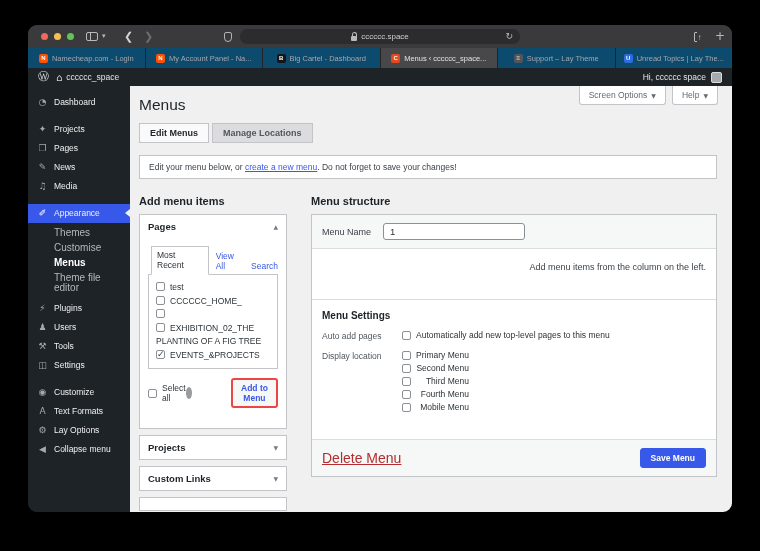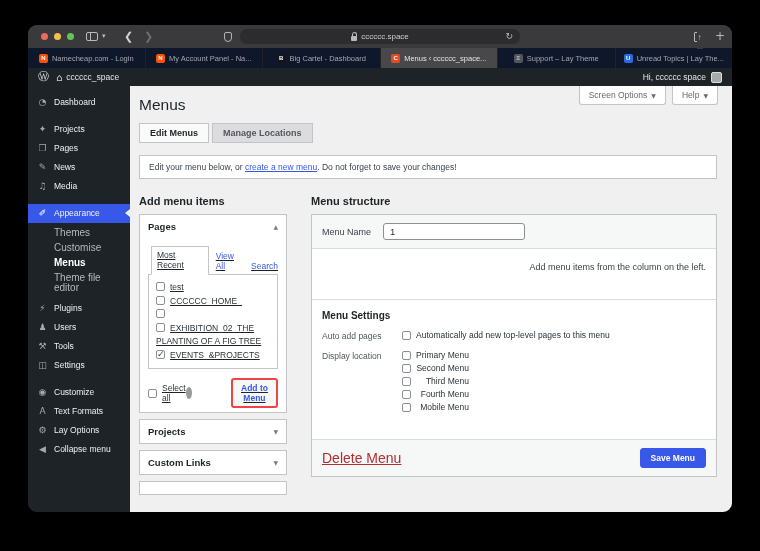--- a/index.html
+++ b/index.html
@@ -29,21 +29,21 @@
   .addr .url { font-size:8px; color:#cfcfd1; }
   .reload { position:absolute; right:7px; top:0; font-size:9px; color:#b9b9bb; line-height:15px; }
   .share { left:666px; top:7px; width:9px; height:10px; border:1px solid #b9b9bb; border-radius:1px; }
   .share::after { content:"↑"; position:absolute; top:-7px; left:1.5px; font-size:8px; color:#b9b9bb;
     background:#3a3a3c; padding:0 1px; }
   .plus { left:687px; font-size:12px; }
 
   
   .tabbar { height:20px; background:#2c2c2e; display:flex; flex:none; }
   .btab { flex:1 1 0; min-width:0; display:flex; align-items:center; justify-content:center; gap:4px;
-    font-size:7.5px; color:#a6a6aa; border-right:1px solid #232325; background:#0f172a; padding:0 4px;
+    font-size:7.5px; color:#a6a6aa; border-right:1px solid #232325; background:#0c4a6e; padding:0 4px;
     white-space:nowrap; overflow:hidden; }
   .btab:last-child { border-right:none; }
   .btab.active { background:#48484b; color:#e3e3e5; }
   .fav { width:9px; height:9px; border-radius:2px; flex:none; font-size:6px; line-height:9px;
     text-align:center; font-weight:bold; }
   .fav1,.fav3 { background:#ff5102; color:#fff; }
   .fav2 { background:#141518; color:#fff; }
   .fav4 { background:#e34a1f; color:#fff; }
   .fav5 { background:#52555a; color:#e6e6e6; }
   .fav6 { background:#2d6cdf; color:#fff; }
@@ -91,21 +91,21 @@
   .cols { display:flex; gap:24px; margin-top:16px; }
   .col-left { width:148px; flex:none; }
   .col-right { flex:1; min-width:0; }
   .col-heading { font-size:11px; font-weight:bold; color:#1d2327; margin-bottom:7px; }
 
   .postbox { background:#fff; border:1px solid #c3c4c7; }
   .postbox + .postbox { margin-top:6px; }
   .postbox-header { display:flex; justify-content:space-between; align-items:center;
     padding:6px 8px; font-size:9.5px; font-weight:bold; color:#1d2327; }
   .toggle { font-size:6px; color:#787c82; }
-  .postbox-body { padding:6px 8px 4px;text-decoration:underline; }
+  .postbox-body { padding:6px 8px 20px; }
   .tabs-row { position:relative; z-index:2; padding-left:3px; display:flex; align-items:flex-end; gap:7px;
     font-size:8.5px; margin-top:2px; }
   .inner-tab { border:1px solid #c3c4c7; border-bottom:1px solid #fff; background:#fff;
     padding:3px 5px 4px; color:#2c3338; }
   .inner-link { color:#3858e9; padding-bottom:4px; }
   .checklist { position:relative; z-index:1; margin-top:-1px; border:1px solid #c3c4c7;
     padding:6px 7px; font-size:8.5px; line-height:13.5px; color:#2c3338; }
   .checkbox { display:inline-block; width:9px; height:9px; border:1px solid #8c8f94; border-radius:2px;
     background:#fff; position:relative; vertical-align:-1px; margin-right:5px; flex:none; }
   .checkbox[data-checked="true"]::after { content:"✓"; position:absolute; top:-3px; left:0;

